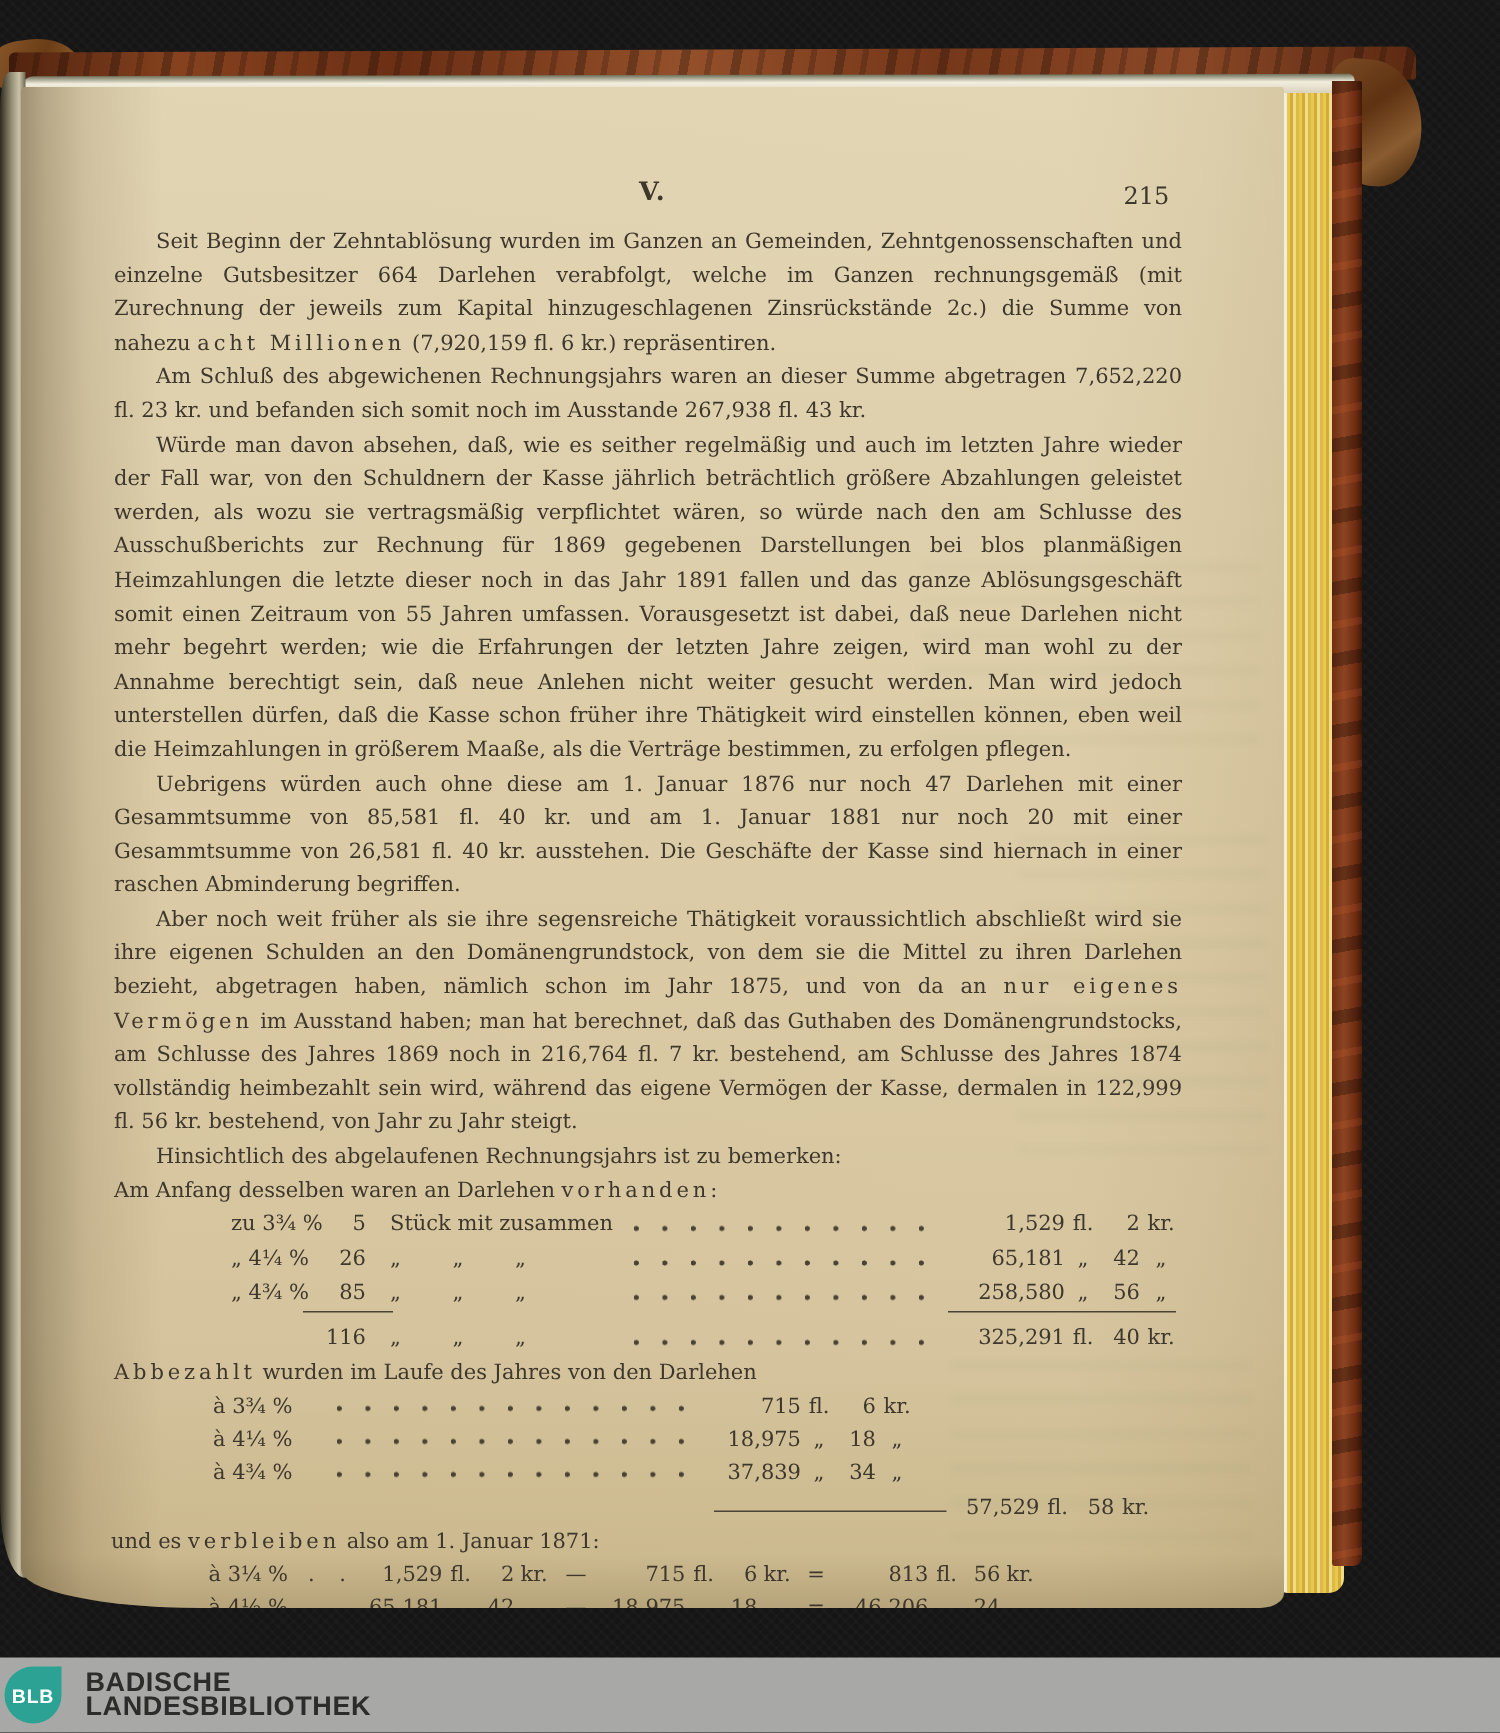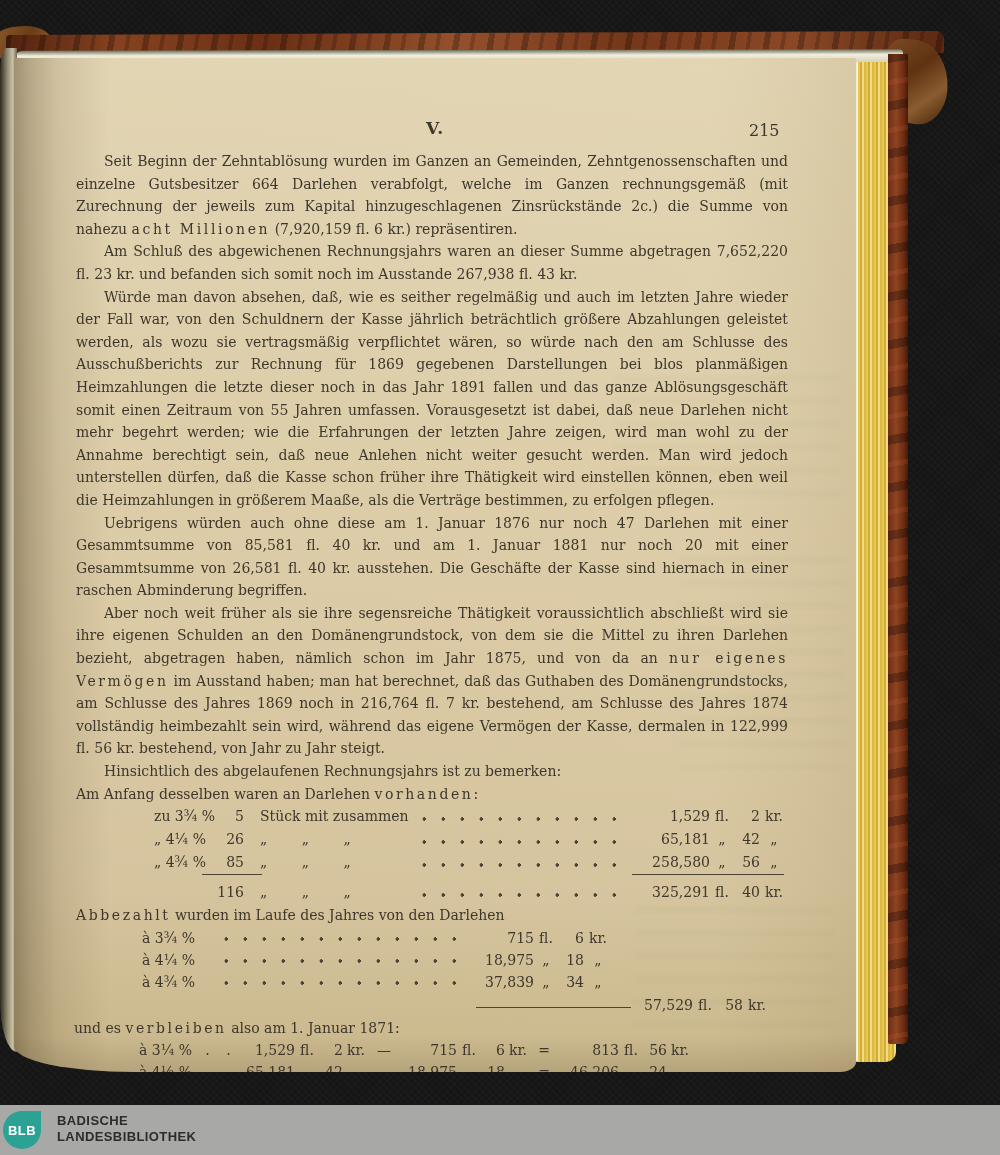--- a/index.html
+++ b/index.html
@@ -101,21 +101,21 @@
   .c3-kru{width:26px;text-align:center;}
   .c3-minus{width:30px;text-align:center;}
   .c3-eq{width:26px;text-align:center;}
   
   .footer{position:absolute;left:0;top:1105px;width:1000px;height:66px;background:#a8a8a6;
     font-family:"Liberation Sans", sans-serif;}
   .blb-logo{position:absolute;left:3px;top:6px;width:38px;height:38px;background:#2ba293;
     border-radius:50% 0 50% 50%;display:flex;align-items:center;justify-content:center;}
   .blb-logo span{color:#fff;font-weight:bold;font-size:13px;letter-spacing:.5px;}
   .lib-name{position:absolute;left:57px;top:8px;color:#2c2c2c;font-weight:bold;
-    font-size:13px;line-height:16px;letter-spacing:.4px;}
+    font-size:18px;line-height:16px;letter-spacing:.4px;}
   .state{position:absolute;left:790px;top:5px;display:flex;align-items:center;gap:10px;height:40px;}
   .state svg{display:block;}
   .state span{color:#161616;font-size:16px;letter-spacing:.2px;}
 </style>
 </head>
 <body>
 
 <div class="leather-corner-left"></div>
 <div class="cover-top"></div>
 <div class="corner-wear-right"></div>

